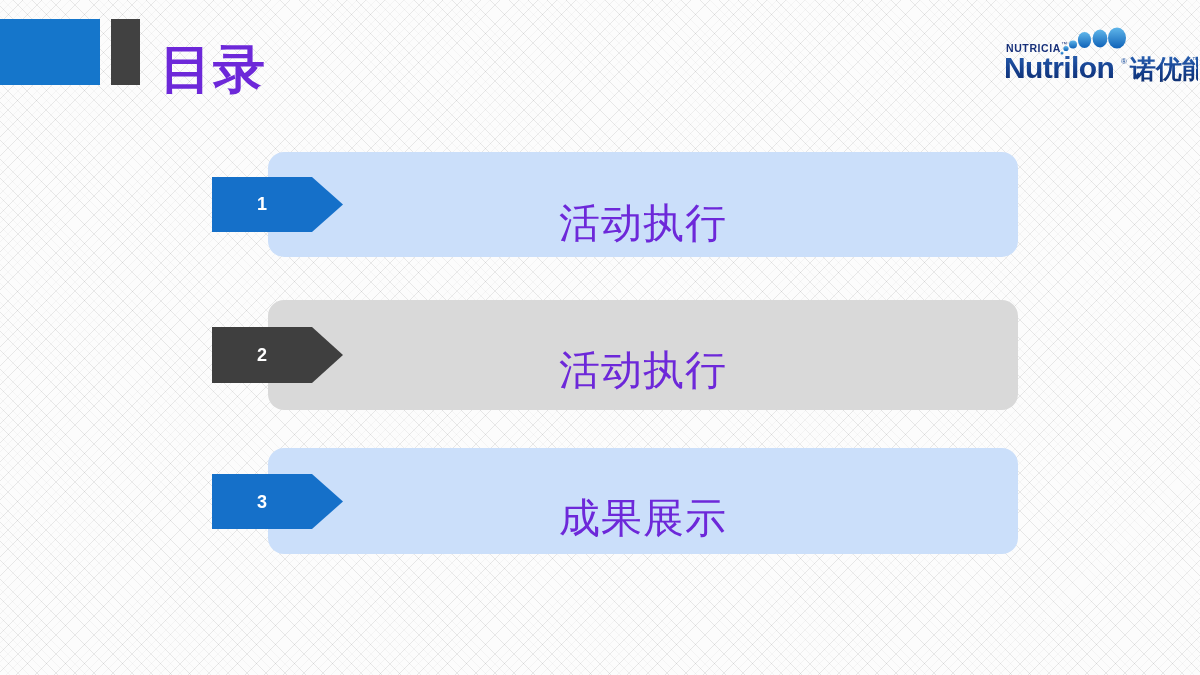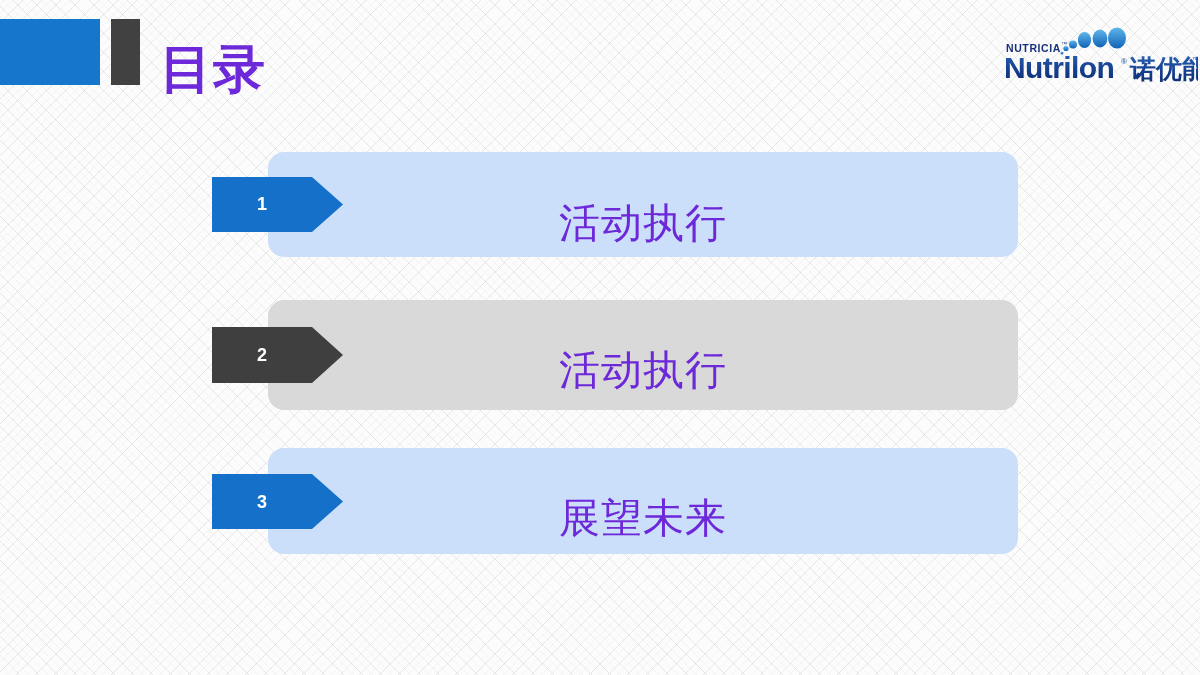--- a/index.html
+++ b/index.html
@@ -207,16 +207,16 @@
   </div>
 
   <div class="agenda-row" id="row-3">
     <div class="agenda-panel"></div>
     <div class="agenda-arrow">
       <svg height="55" viewBox="0 0 131 55" xmlns="http://www.w3.org/2000/svg">
         <polygon points="0,0 100,0 131,27.5 100,55 0,55" fill="#1570c9"></polygon>
       </svg>
     </div>
     <div class="agenda-number">3</div>
-    <div class="agenda-label">展望未来</div>
+    <div class="agenda-label">成果展示</div>
   </div>
 
 </div>
 
 </body></html>

